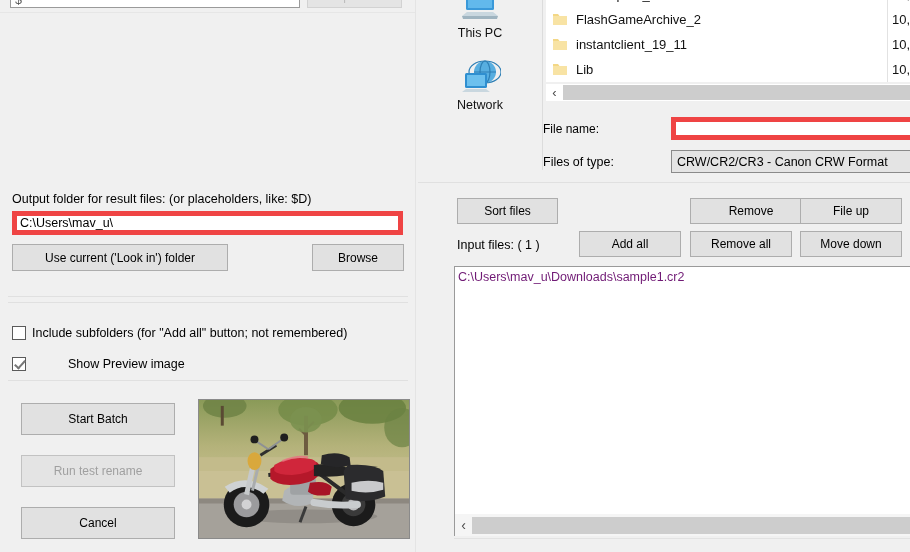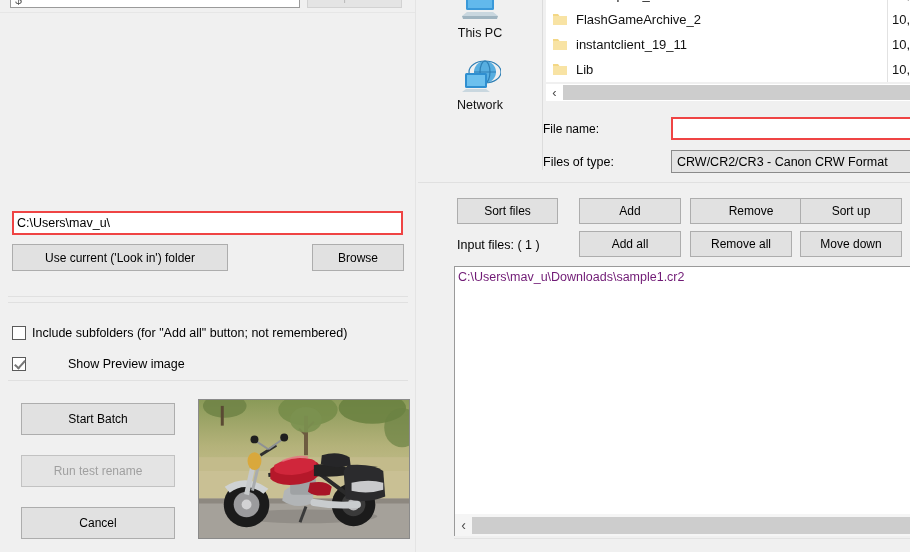--- a/index.html
+++ b/index.html
@@ -42,21 +42,21 @@
     white-space: nowrap;
     overflow: hidden;
   }
   .btn.disabled {
     color: #a0a0a0;
     background: #e4e4e4;
     border-color: #c2c2c2;
   }
   .txtfield {
     background: #ffffff;
-    border: 2px solid #ef4444;
+    border: 5px solid #ef4444;
     box-sizing: border-box;
     display: flex;
     align-items: center;
     padding: 0 3px;
     font-size: 12.5px;
     overflow: hidden;
     white-space: nowrap;
   }
   .combofield {
     background: #e4e4e4;
@@ -224,20 +224,21 @@
       <span>Options</span>
     </div>
     <div id="top-strip-under"></div>
   </div>
 
   <div id="main-vsep"></div>
 
   <div id="left-panel">
 
     <div id="out-group">
+      <div id="out-label">Output folder for result files: (or placeholders, like: $D)</div>
       <div id="out-input" class="txtfield">
         <span>C:\Users\mav_u\</span>
       </div>
       <div id="btn-use-current" class="btn">
         <span>Use current ('Look in') folder</span>
       </div>
       <div id="btn-browse" class="btn">
         <span>Browse</span>
       </div>
     </div>
@@ -428,28 +429,25 @@
     </div>
 
     <div id="dlg-bottom-sep"></div>
   </div>
 
   <div id="ops-panel">
 
     <div class="btn opsbtn" id="btn-sortfiles">
       <span>Sort files</span>
     </div>
-    <div class="btn opsbtn" id="btn-add">
-      <span>Add</span>
-    </div>
     <div class="btn opsbtn" id="btn-remove">
       <span>Remove</span>
     </div>
     <div class="btn opsbtn" id="btn-moveup">
-      <span>Sort up</span>
+      <span>File up</span>
     </div>
     <div class="btn opsbtn" id="btn-load">
       
     </div>
 
     <div id="inputfiles-label">Input files:  ( 1 )</div>
 
     <div class="btn opsbtn" id="btn-addall">
       <span>Add all</span>
     </div>

